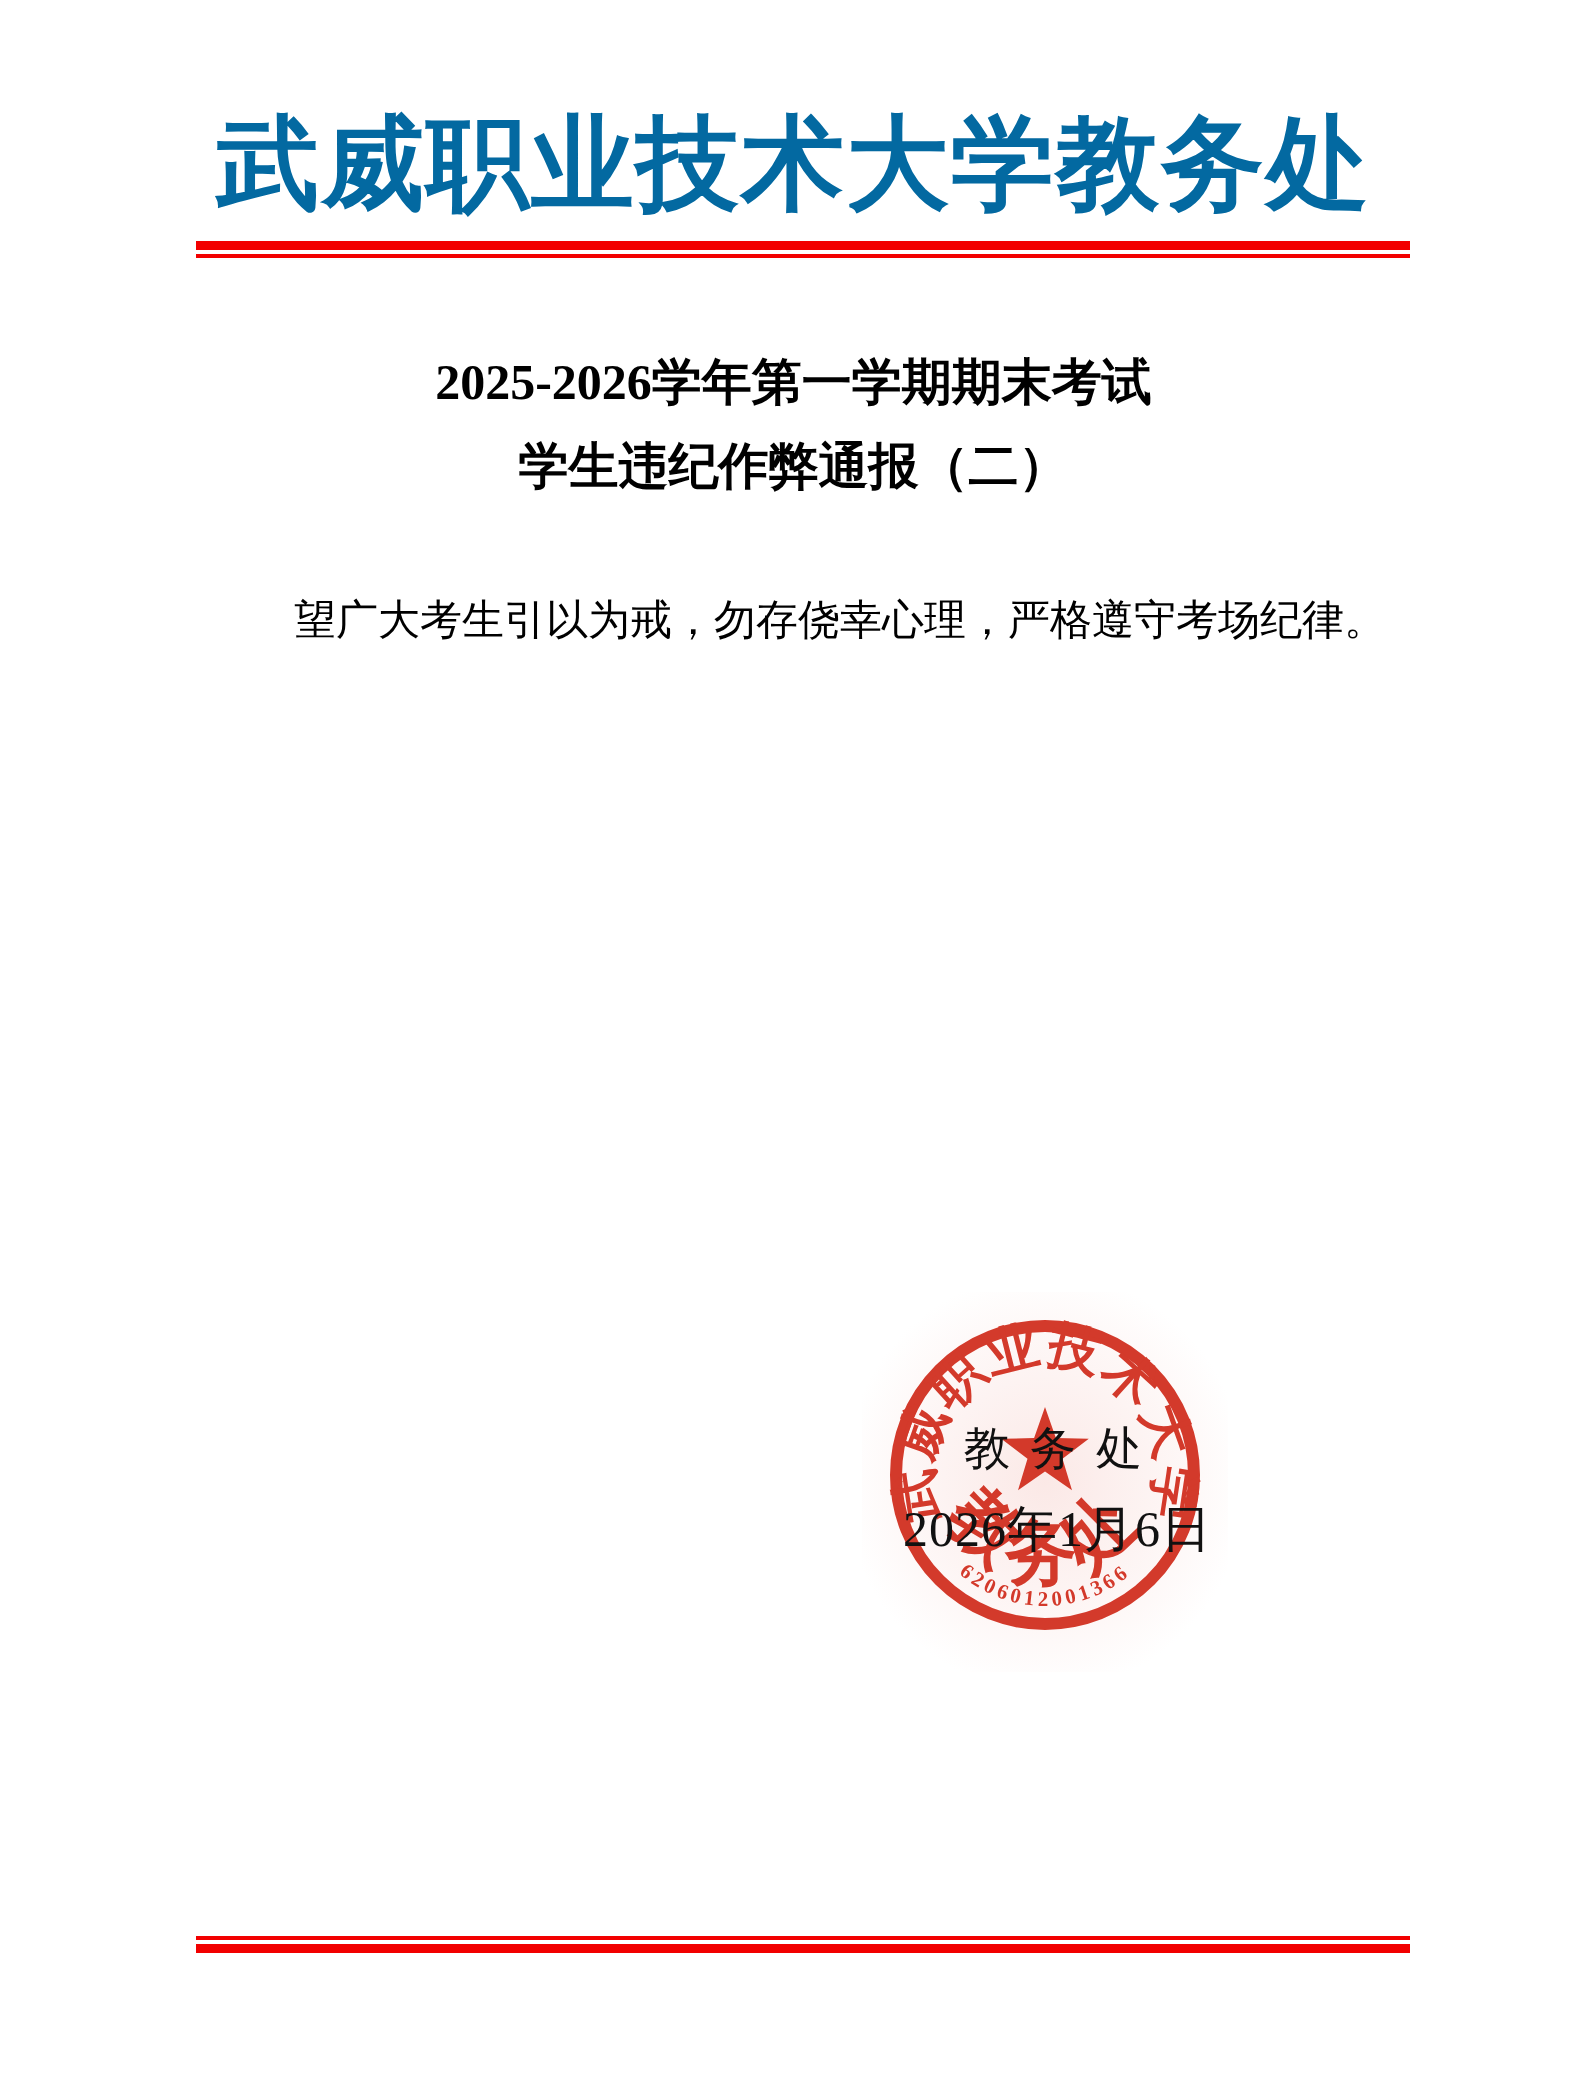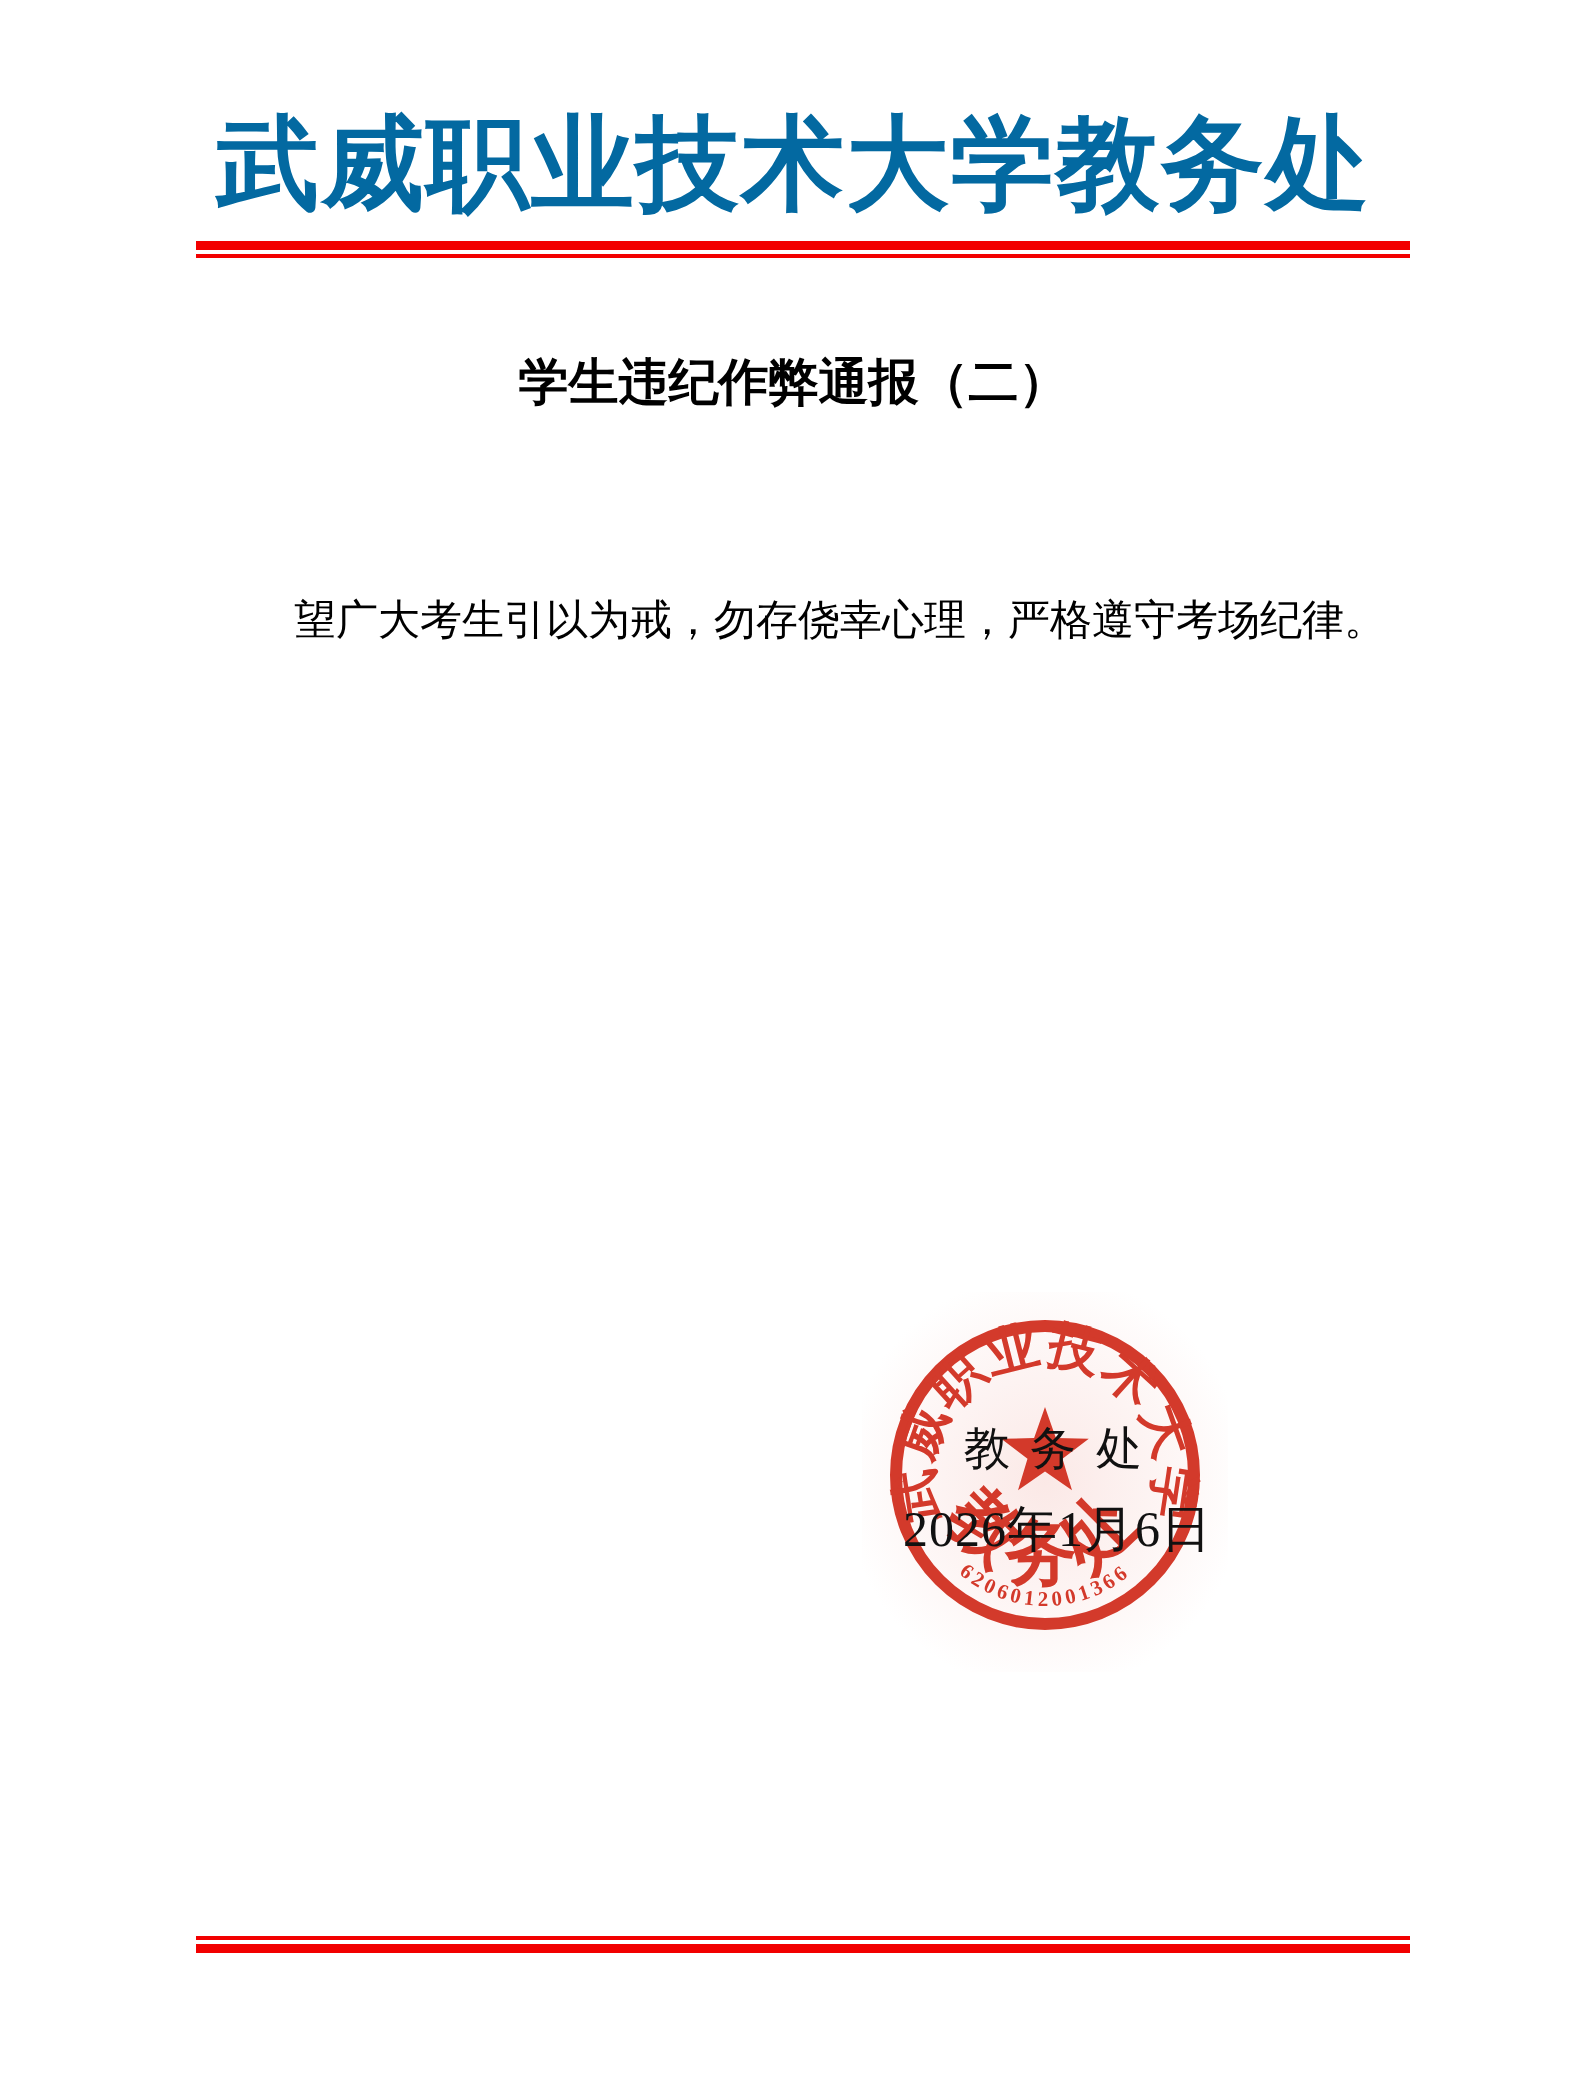--- a/index.html
+++ b/index.html
@@ -77,20 +77,21 @@
 
   <div class="header-title">武威职业技术大学教务处</div>
 
   <div class="rule rule-top">
     <div class="bar bar-thick"></div>
     <div class="bar-gap"></div>
     <div class="bar bar-thin"></div>
   </div>
 
   <div class="doc-title">
+    <div>2025-2026学年第一学期期末考试</div>
     <div>学生违纪作弊通报（二）</div>
   </div>
 
   <div class="body-text">
     <p>望广大考生引以为戒，勿存侥幸心理，严格遵守考场纪律。</p>
   </div>
 
   <div class="seal-tint"></div>
 
   <svg class="seal" viewBox="-170 -170 340 340">

